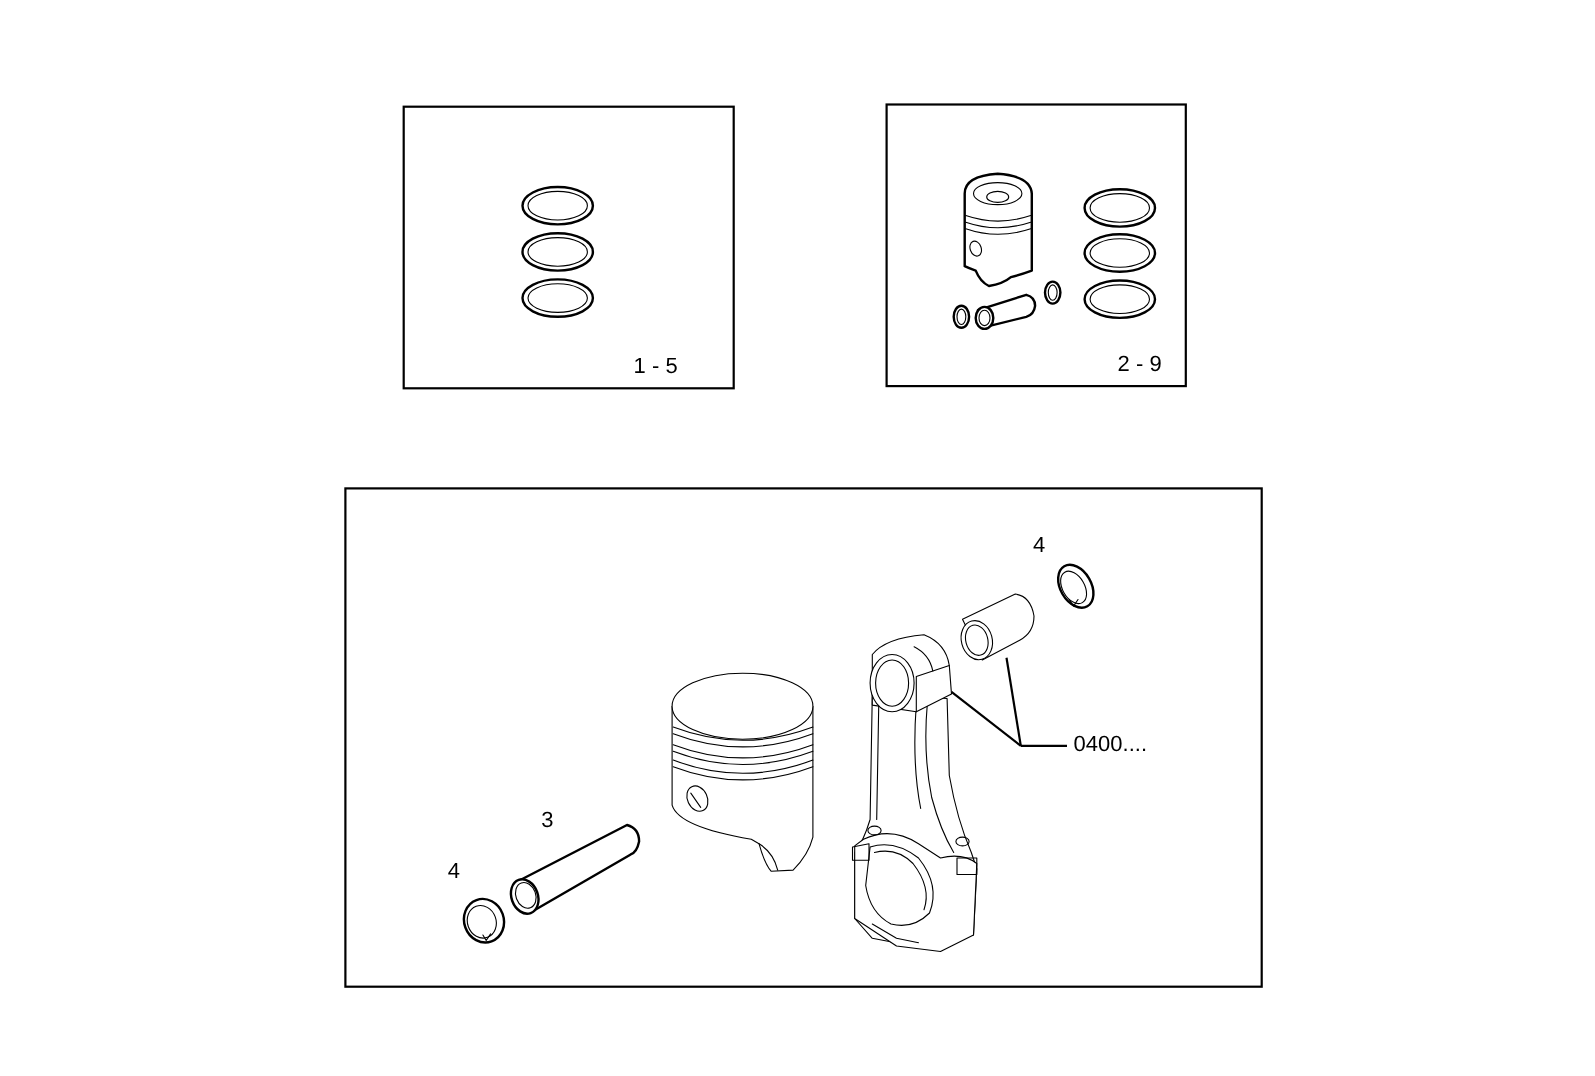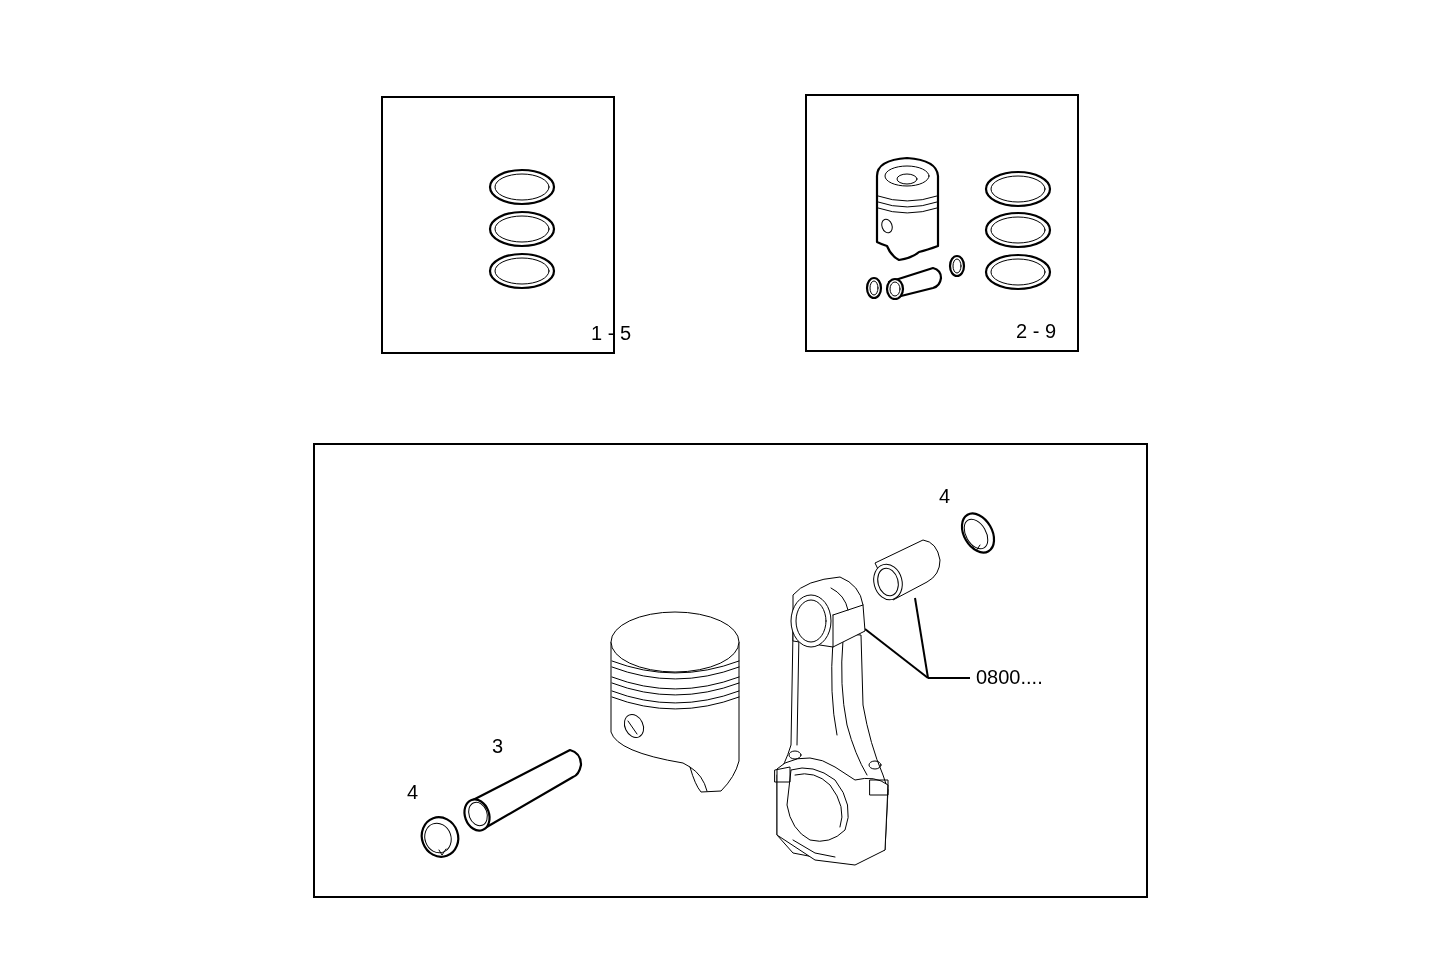--- a/index.html
+++ b/index.html
@@ -10,21 +10,21 @@
   svg { position: absolute; left: 0; top: 0; overflow: visible; }
   .thick { fill: none; stroke: #000; stroke-width: 2.2; stroke-linejoin: round; stroke-linecap: round; }
   .thin { fill: none; stroke: #000; stroke-width: 1; stroke-linejoin: round; stroke-linecap: round; }
   .fillw { fill: #fff; stroke: #000; stroke-width: 2.2; stroke-linejoin: round; }
   .fillw-thin { fill: #fff; stroke: #000; stroke-width: 1; stroke-linejoin: round; }
   .leader { fill: none; stroke: #000; stroke-width: 2; }
 </style>
 </head>
 <body>
 
-<div class="panel" style="left:381px; top:96px; width:234px; height:258px;">
+<div class="panel" style="left:366px; top:96px; width:302px; height:258px;">
   <svg width="274" height="258">
     <g>
       <ellipse class="thick" cx="139" cy="89" rx="32" ry="17"></ellipse>
       <ellipse class="thin" cx="139" cy="89" rx="27" ry="13"></ellipse>
     </g>
     <g>
       <ellipse class="thick" cx="139" cy="131" rx="32" ry="17"></ellipse>
       <ellipse class="thin" cx="139" cy="131" rx="27" ry="13"></ellipse>
     </g>
     <g>
@@ -147,14 +147,14 @@
     <g>
       <ellipse class="thick" cx="663" cy="88" rx="14" ry="21" transform="rotate(-30 663 88)"></ellipse>
       <ellipse class="thin" cx="661" cy="89" rx="10" ry="16" transform="rotate(-30 661 89)"></ellipse>
       <path class="thin" d="M 657 100 L 661 106 L 665 100"></path>
     </g>
   </svg>
 
   <span class="label" style="left:624px; top:40px;">4</span>
   <span class="label" style="left:177px; top:290px;">3</span>
   <span class="label" style="left:92px; top:336px;">4</span>
-  <span class="label" style="left:661px; top:221px;">0800....</span>
+  <span class="label" style="left:661px; top:221px;">0400....</span>
 </div>
 
 </body></html>

